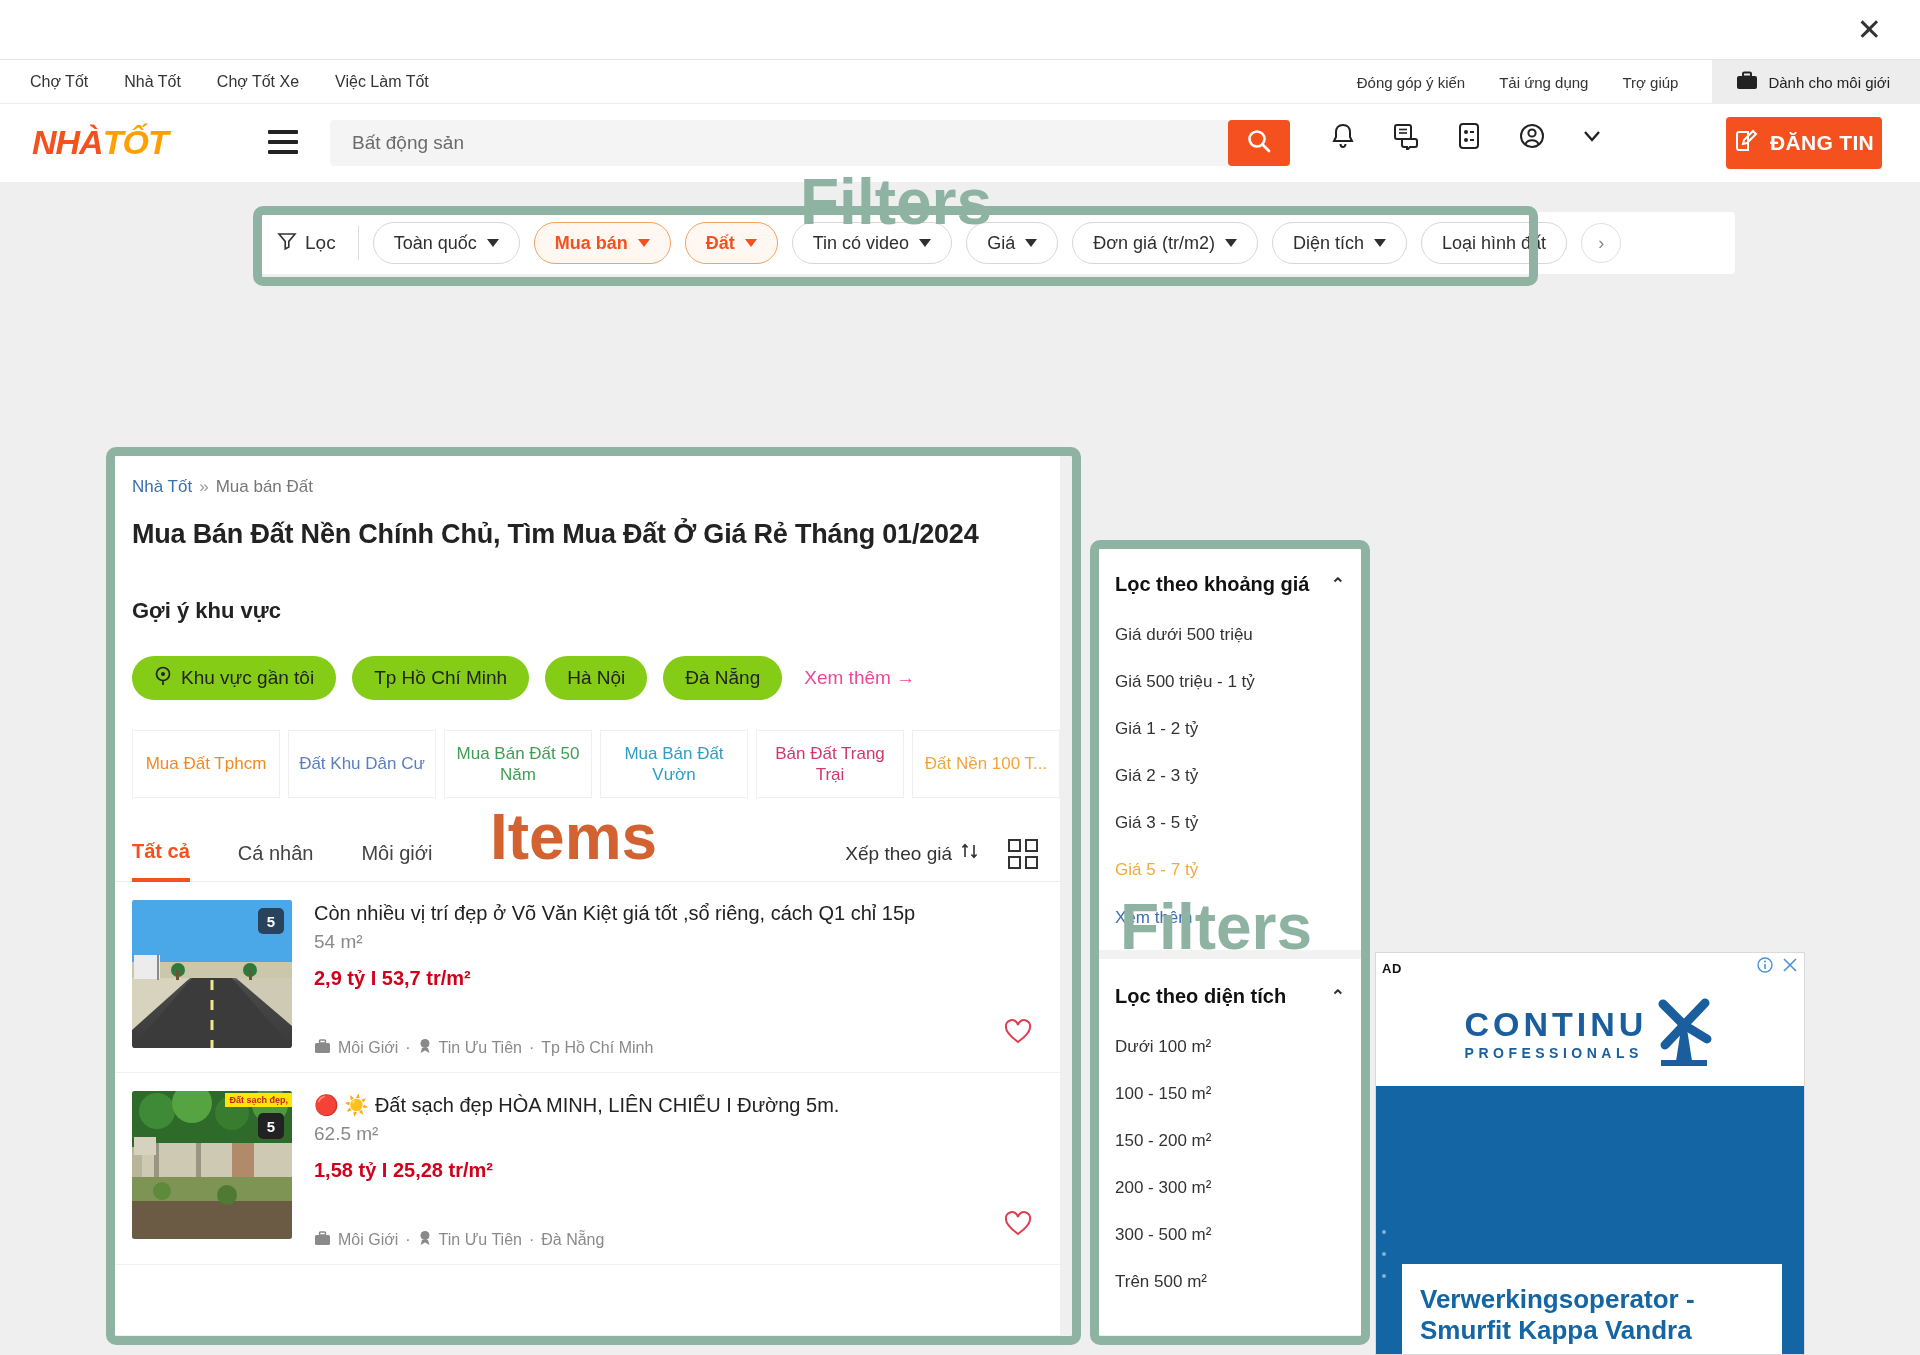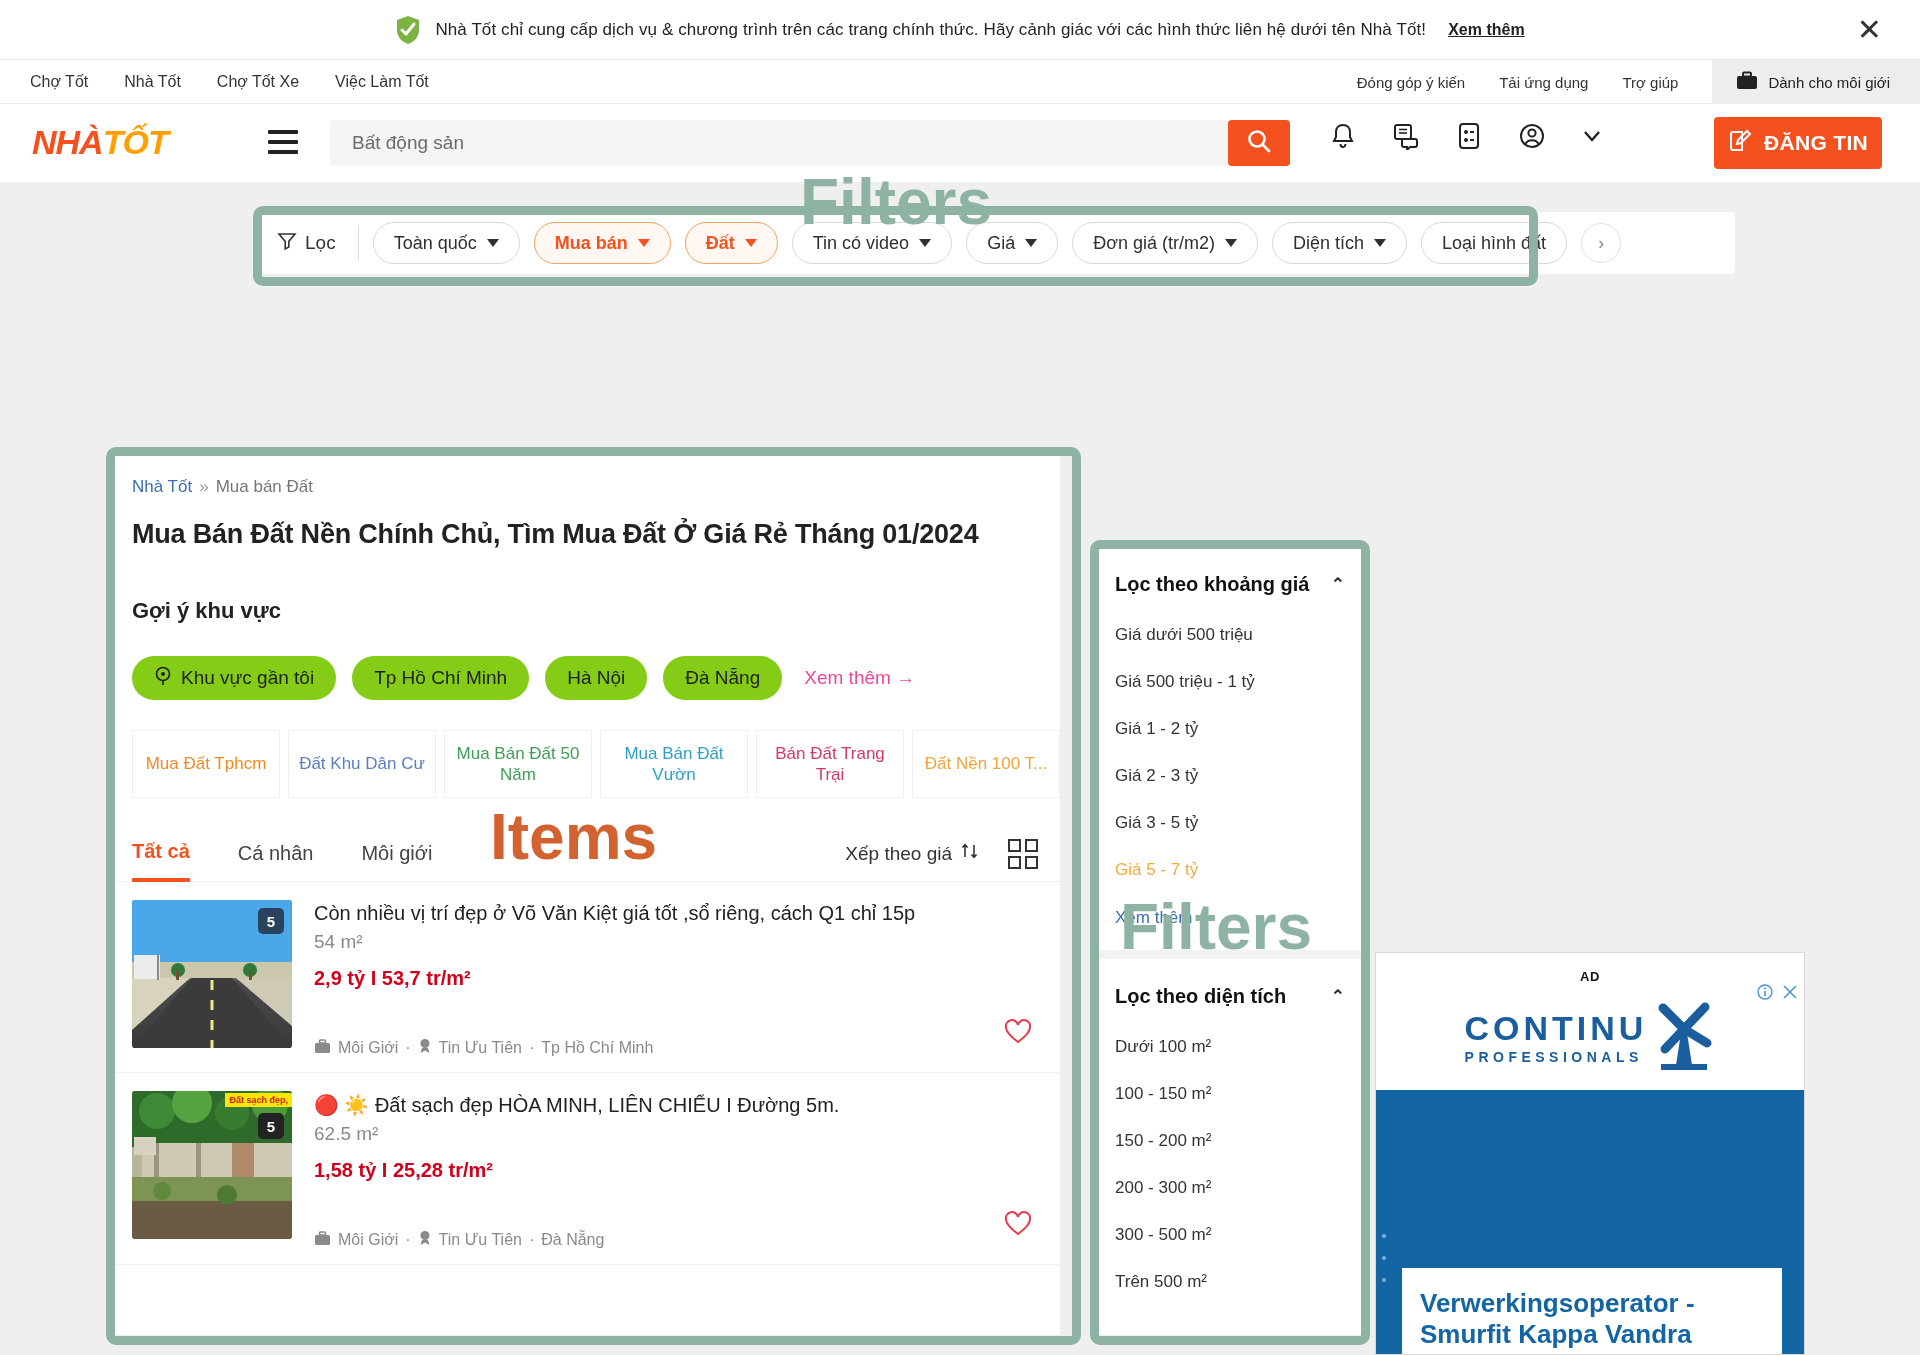--- a/index.html
+++ b/index.html
@@ -69,21 +69,21 @@
   .search-btn{
     width:62px; height:46px; background:#f4511e; border-radius:4px;
     display:flex; align-items:center; justify-content:center; cursor:pointer;
     margin-left:-2px;
   }
   .hdr-icons{ position:absolute; left:1330px; top:18px; display:flex; align-items:center; gap:36px;}
   .hdr-icons .ic{ cursor:pointer; }
   .post-btn{
     position:absolute; right:38px; top:13px; height:52px; background:#f4511e;
     border-radius:4px; color:#fff; display:flex; align-items:center; gap:12px;
-    padding:0 14px; font-size:21px; font-weight:bold; cursor:pointer; letter-spacing:.3px;
+    padding:0 8px; font-size:21px; font-weight:bold; cursor:pointer; letter-spacing:.3px;
   }
 
   
   .filterbar{
     position:absolute; left:255px; top:212px; width:1480px; height:62px;
     background:#fff; display:flex; align-items:center; padding-left:22px; gap:14px;
     border-radius:4px;
   }
   .f-loc{ display:flex; align-items:center; gap:8px; font-size:19px; color:#333; cursor:pointer;
           padding-right:22px; border-right:1px solid #dcdcdc; height:34px;}
@@ -182,50 +182,40 @@
   .sp-item{ font-size:17px; color:#333; margin-top:27px; cursor:pointer; }
   .sp-item.sel{ color:#f4a93c; }
   .sp-more{ font-size:17px; color:#3a6fb0; margin-top:27px; cursor:pointer; }
   .sp-divider{ height:9px; background:#f2f2f2; margin:22px -20px 0 -20px; }
 
   
   .ad{
     position:absolute; left:1375px; top:952px; width:430px; height:403px;
     background:#fff; border:1px solid #d9d9d9; overflow:hidden;
   }
-  .ad-bar{ height:28px; display:flex; align-items:center; padding:16px 6px;flex-direction:column; }
+  .ad-bar{ height:28px; display:flex; padding:8px 6px; }
   .ad-tag{ font-size:13px; font-weight:bold; color:#111; letter-spacing:.5px; }
   .ad-ctrl{ margin-left:auto; display:flex; align-items:center; gap:9px; color:#4a90d9; }
   .ad-logo{ height:105px; display:flex; align-items:center; justify-content:center; gap:6px;}
   .ad-logo-text{ color:#1b5e9e; }
   .ad-logo-main{ font-size:34px; font-weight:bold; letter-spacing:4px; line-height:1; }
   .ad-logo-sub{ font-size:14px; font-weight:bold; letter-spacing:4.5px; margin-top:4px;}
   .ad-blue{ background:#1465a3; padding:34px 26px 0 26px; height:270px; position:relative;}
   .ad-headline{ color:#fff; font-size:27px; font-weight:bold; line-height:1.28; }
   .ad-white{
     position:absolute; left:26px; right:22px; bottom:-10px; background:#fff; padding:20px 18px;
   }
   .ad-job{ color:#1465a3; font-size:26px; font-weight:bold; line-height:1.2; }
   .ad-bullets{ position:absolute; left:6px; bottom:60px; }
   .ad-bullets i{ display:block; width:4px;height:4px;background:#7fb0d8;border-radius:50%;margin:18px 0;}
 </style>
 </head>
 <body>
 
 <div class="notice">
-  <div class="notice-inner">
-    <span class="shield">
-      <svg width="26" height="30" viewBox="0 0 26 30">
-        <path d="M13 1 L24 5 V15 C24 22 19 27 13 29 C7 27 2 22 2 15 V5 Z" fill="#7cb342"></path>
-        <path d="M7 15 L11 19 L19 9" stroke="#fff" stroke-width="3" fill="none" stroke-linecap="round" stroke-linejoin="round"></path>
-      </svg>
-    </span>
-    <span class="notice-text">Nhà Tốt chỉ cung cấp dịch vụ &amp; chương trình trên các trang chính thức. Hãy cảnh giác với các hình thức liên hệ dưới tên Nhà Tốt!</span>
-    <a href="#" class="notice-link">Xem thêm</a>
-  </div>
   <span class="notice-close">✕</span>
 </div>
 
 <div class="subnav">
   <div class="subnav-left">
     <a href="#">Chợ Tốt</a>
     <a href="#">Nhà Tốt</a>
     <a href="#">Chợ Tốt Xe</a>
     <a href="#">Việc Làm Tốt</a>
   </div>

